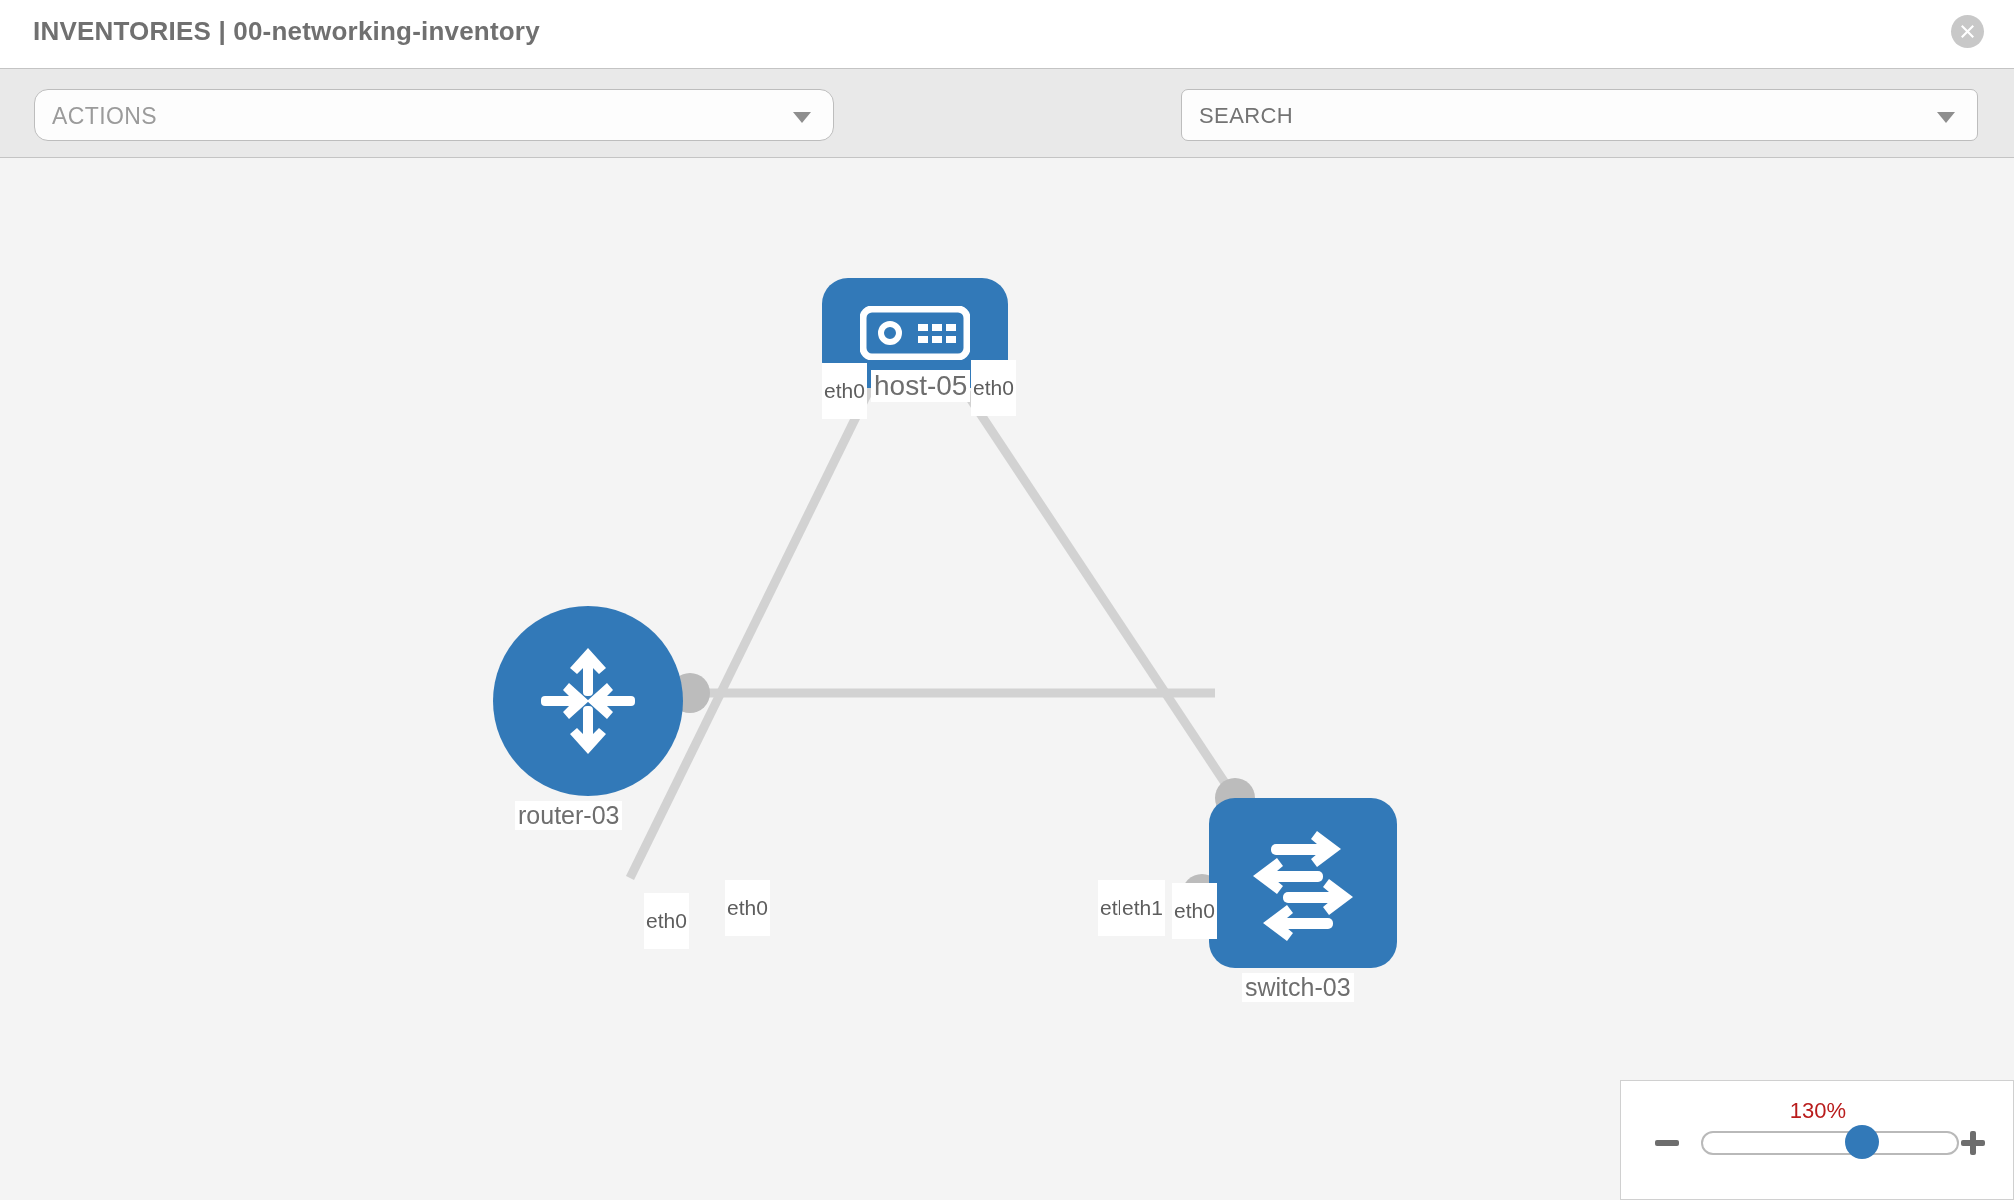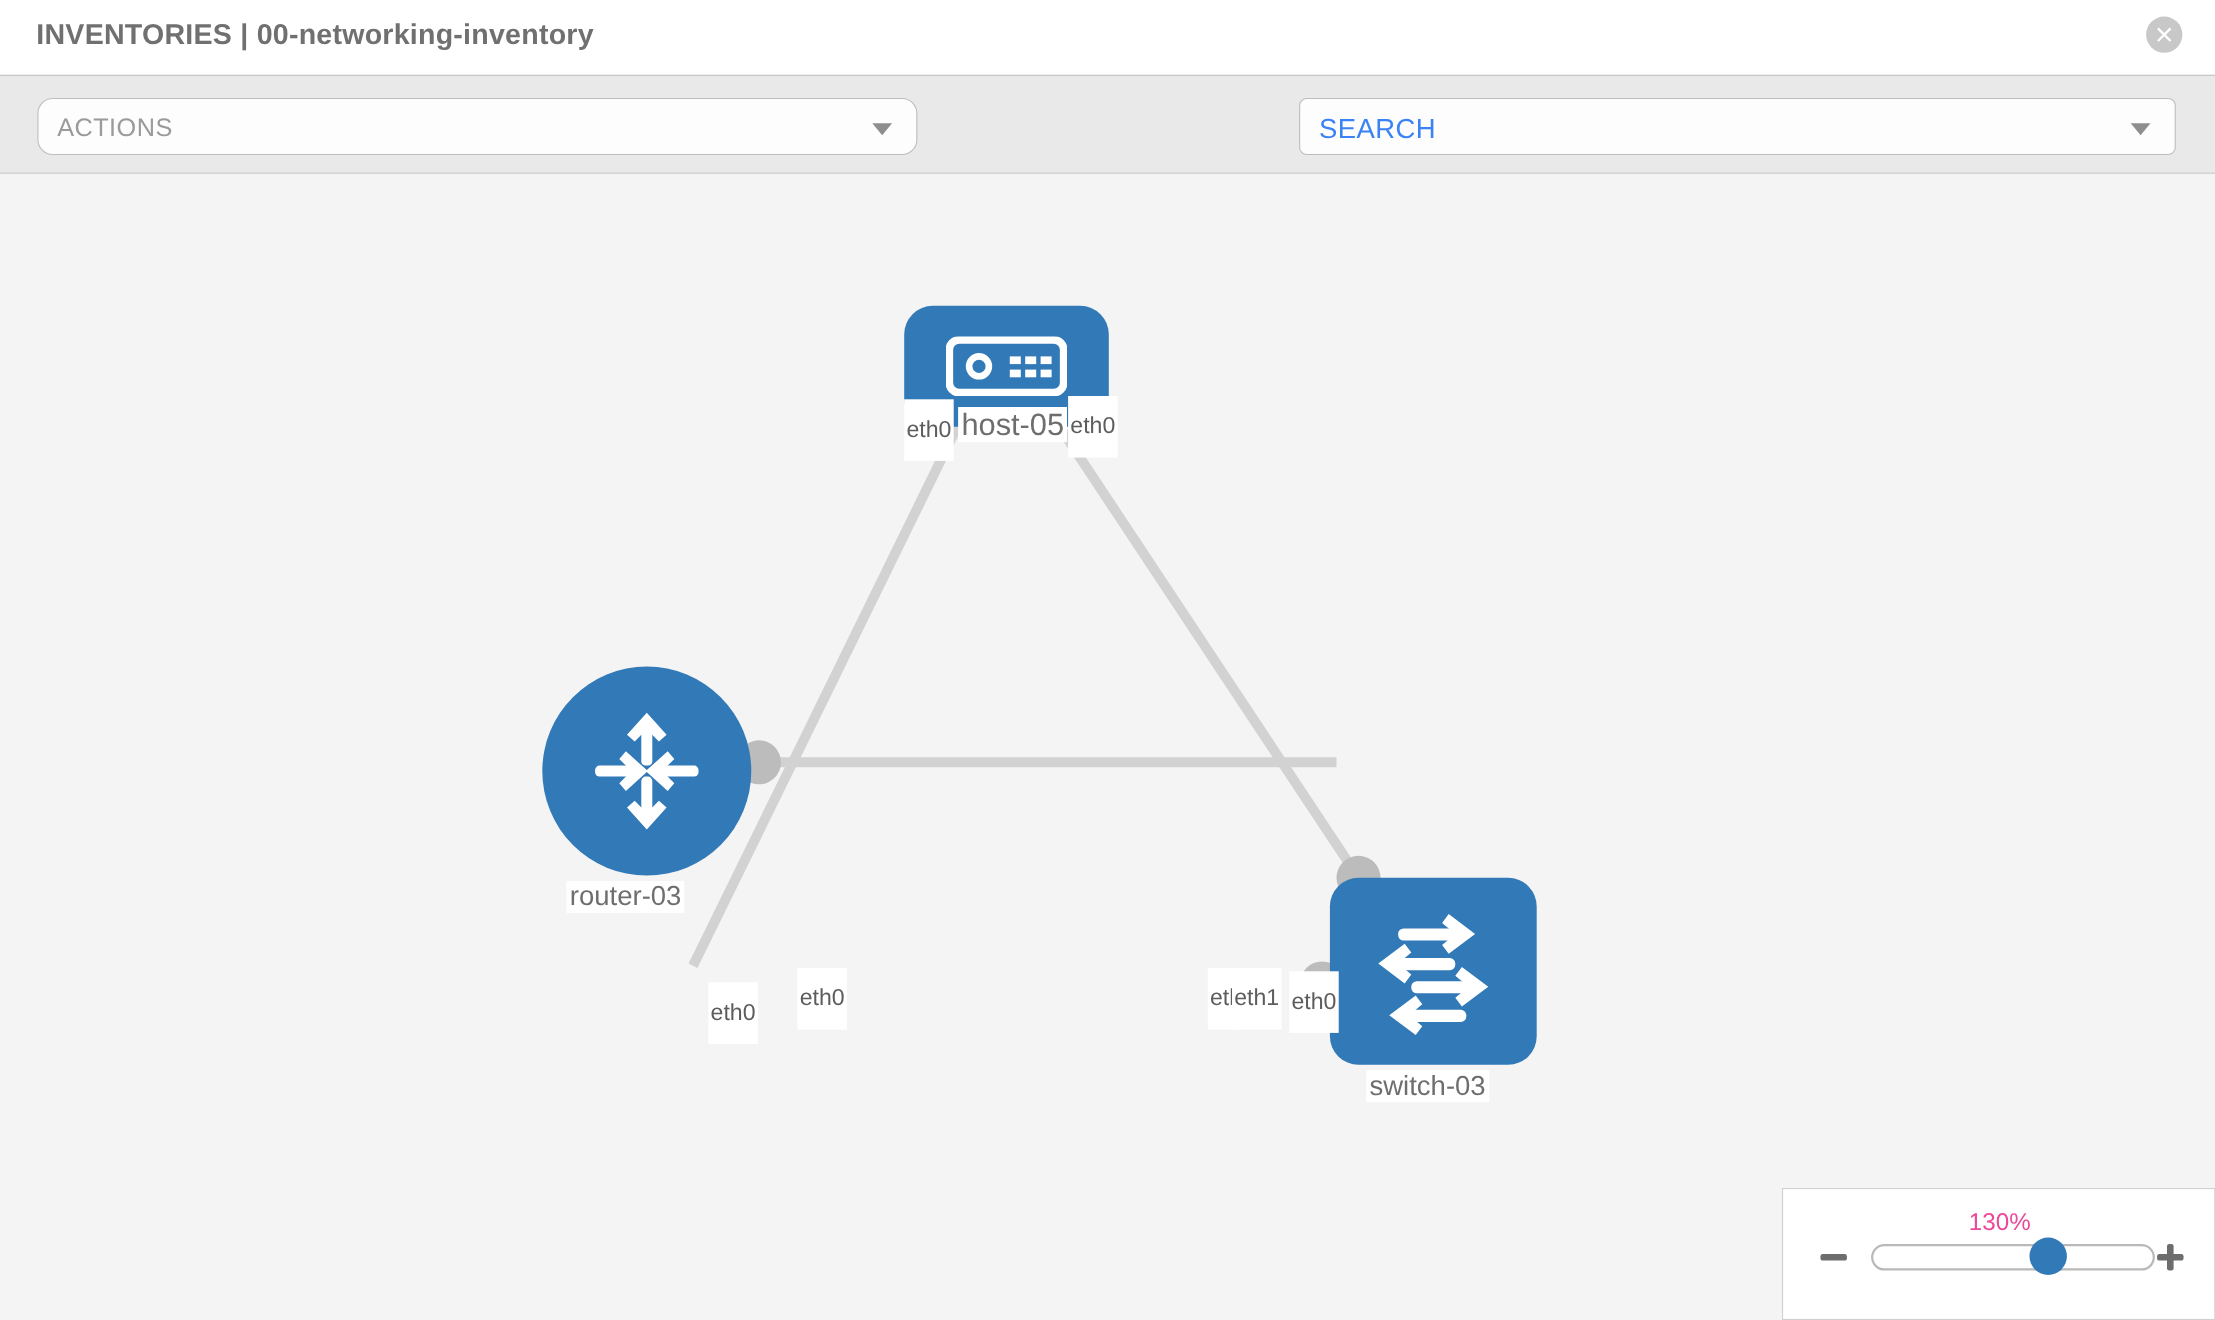--- a/index.html
+++ b/index.html
@@ -64,21 +64,21 @@
 
   .search-box {
     position: absolute; left: 1181px; top: 20px;
     width: 797px; height: 52px;
     background: #fdfdfd;
     border: 1px solid #bdbdbd; border-radius: 7px;
     box-sizing: border-box; cursor: text;
   }
   .search-placeholder {
     position: absolute; left: 17px; top: 13px;
-    font-size: 25px; color: #3b82f6; letter-spacing: 0.4px;
+    font-size: 22px; color: #737373; letter-spacing: 0.4px;
   }
 
   
   .canvas {
     position: absolute; left: 0; top: 158px;
     width: 2014px; height: 1042px;
     background: #f4f4f4; overflow: hidden;
   }
   .topo { position: absolute; left: 0; top: 0; width: 2014px; height: 1042px; }
 
@@ -109,21 +109,21 @@
   
   .zoom-panel {
     position: absolute; left: 1620px; top: 1080px;
     width: 394px; height: 120px;
     background: #ffffff;
     border: 1px solid #d0d0d0;
     box-sizing: border-box;
   }
   .zoom-percent {
     position: absolute; left: 0; top: 17px; width: 394px;
-    text-align: center; font-size: 22px; color: #ec4899;
+    text-align: center; font-size: 22px; color: #b91c1c;
   }
   .zoom-minus, .zoom-plus {
     position: absolute; top: 46px; width: 32px; height: 32px;
     cursor: pointer; color: #6d6d6d;
   }
   .zoom-minus { left: 30px; }
   .zoom-plus  { left: 336px; }
   .zoom-track {
     position: absolute; left: 80px; top: 50px;
     width: 258px; height: 24px;

